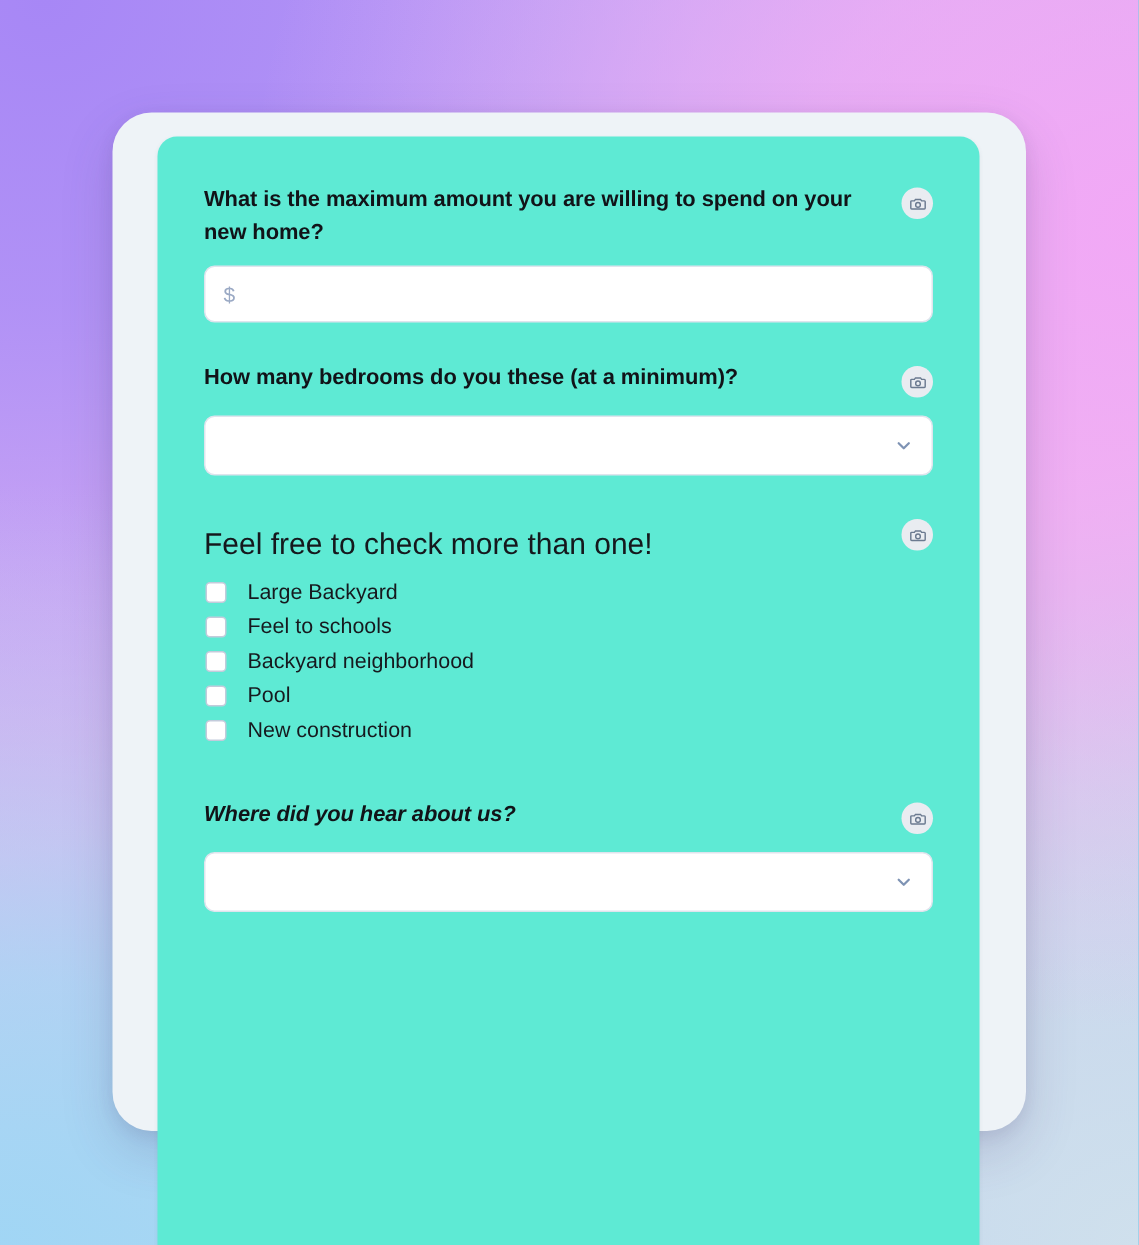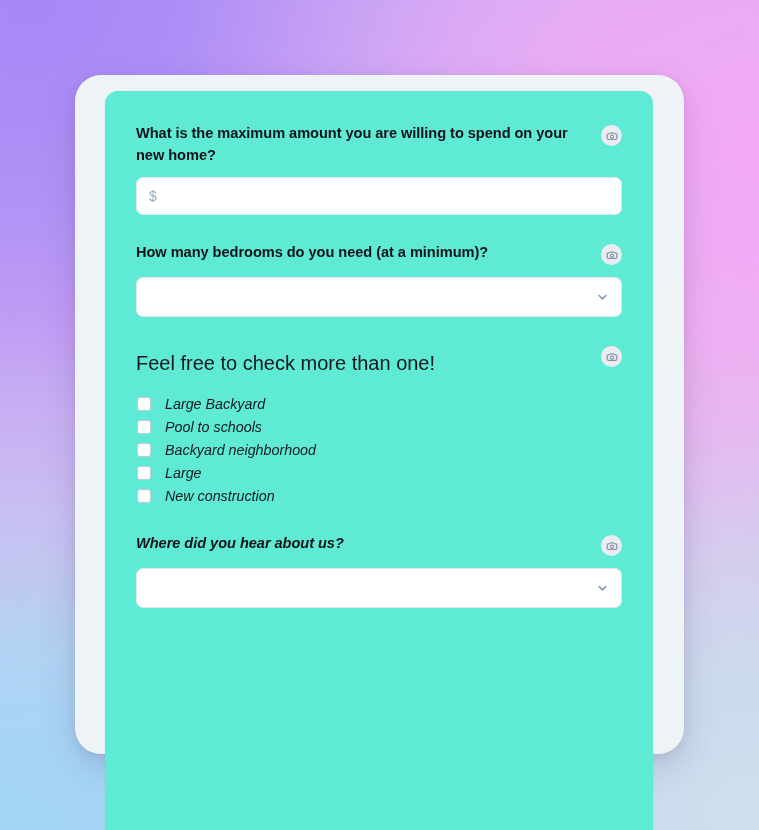--- a/index.html
+++ b/index.html
@@ -141,24 +141,23 @@
     position: relative;
     cursor: pointer;
   }
 
   
   .check-list {
     margin-top: 10px;
   }
   .check-row {
     display: flex;
-    align-items: flex-end;
+    align-items: flex-start;
     height: 23px;
     cursor: pointer;
-    font-style: italic;
   }
   .checkbox {
     width: 14px;
     height: 14px;
     border: 1px solid #c3cbdb;
     border-radius: 3px;
     background: #fff;
     flex: 0 0 auto;
     margin-right: 14px;
     margin-left: 1px;
@@ -188,21 +187,21 @@
         </div>
       </div>
       <div class="field">
         <span class="field-text">$</span>
       </div>
     </div>
 
 
     <div class="question-block">
       <div class="q-head">
-        <div class="q-label">How many bedrooms do you need (at a minimum)?</div>
+        <div class="q-label">How many bedrooms do you these (at a minimum)?</div>
         <div class="cam-badge">
           <svg width="12" height="12" viewBox="0 0 20 20" fill="none" stroke="#6b7a90" stroke-width="1.6">
             <path d="M3 6.5h3l1.2-1.6h5.6L14 6.5h3a1 1 0 0 1 1 1v7a1 1 0 0 1-1 1H3a1 1 0 0 1-1-1v-7a1 1 0 0 1 1-1z"></path>
             <circle cx="10" cy="11" r="2.6"></circle>
           </svg>
         </div>
       </div>
       <div class="select-field">
         <span class="field-icon">
           <svg width="15" height="15" viewBox="0 0 20 20" fill="none" stroke="#7e93b4" stroke-width="2" stroke-linecap="round" stroke-linejoin="round">
@@ -224,29 +223,29 @@
           </svg>
         </div>
       </div>
       <div class="check-list">
         <div class="check-row">
           <span class="checkbox"></span>
           <span class="check-label">Large Backyard</span>
         </div>
         <div class="check-row">
           <span class="checkbox"></span>
-          <span class="check-label">Pool to schools</span>
+          <span class="check-label">Feel to schools</span>
         </div>
         <div class="check-row">
           <span class="checkbox"></span>
           <span class="check-label">Backyard neighborhood</span>
         </div>
         <div class="check-row">
           <span class="checkbox"></span>
-          <span class="check-label">Large</span>
+          <span class="check-label">Pool</span>
         </div>
         <div class="check-row">
           <span class="checkbox"></span>
           <span class="check-label">New construction</span>
         </div>
       </div>
     </div>
 
     <div class="question-block" style="margin-top:30px;font-style:italic;">
       <div class="q-head">

